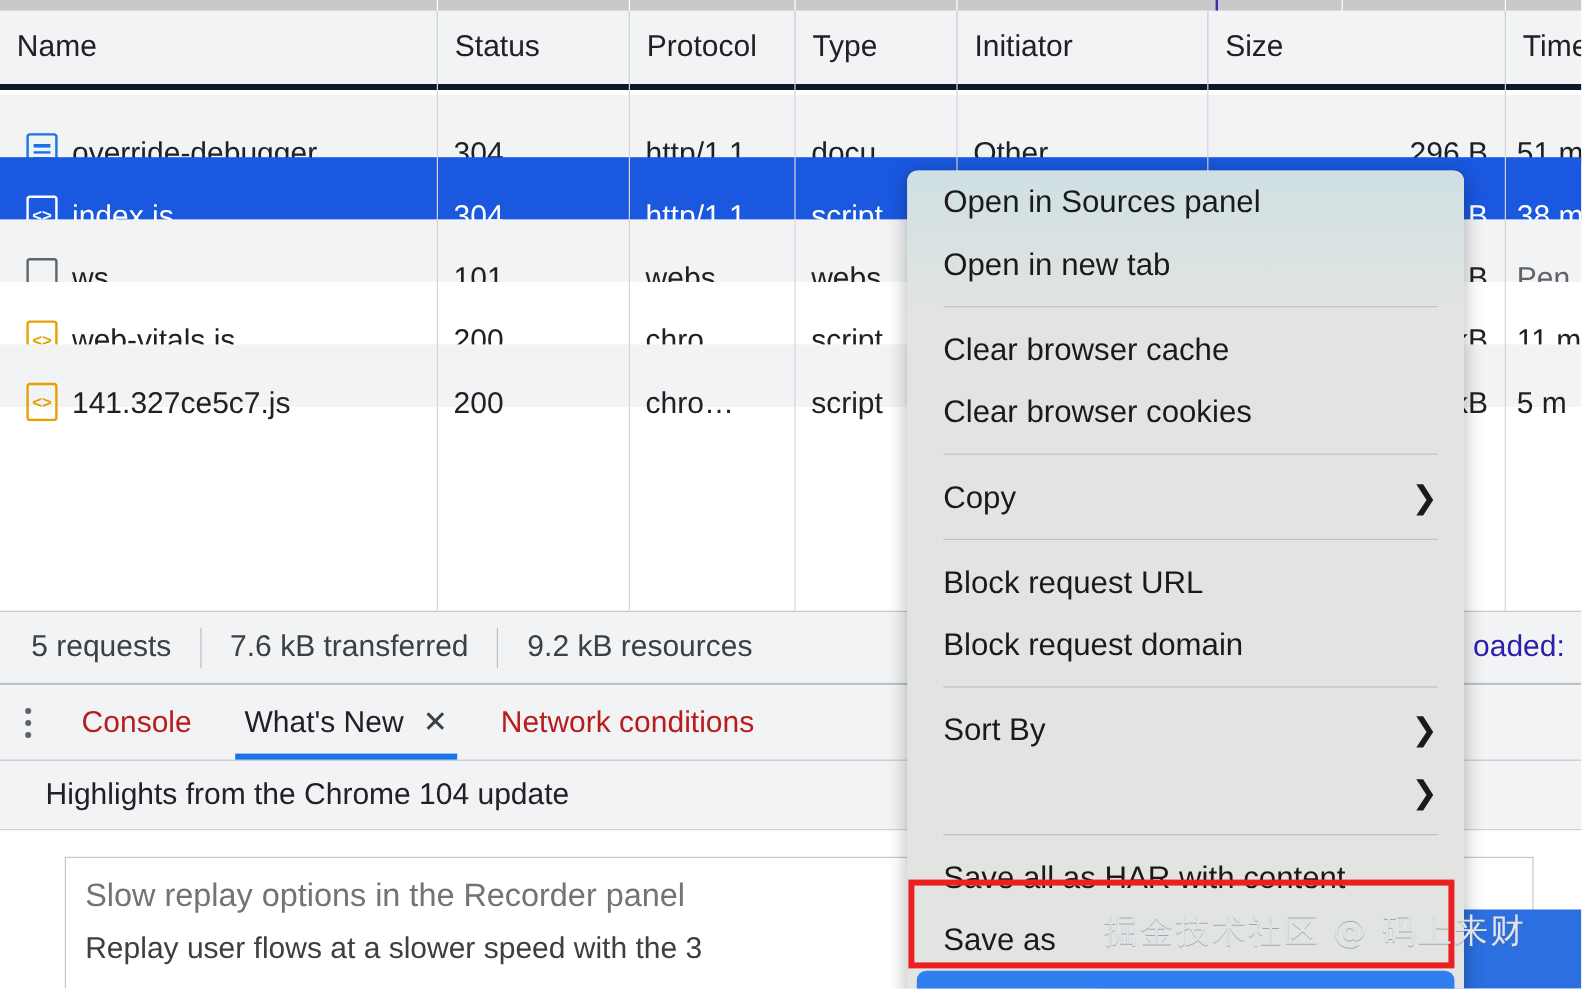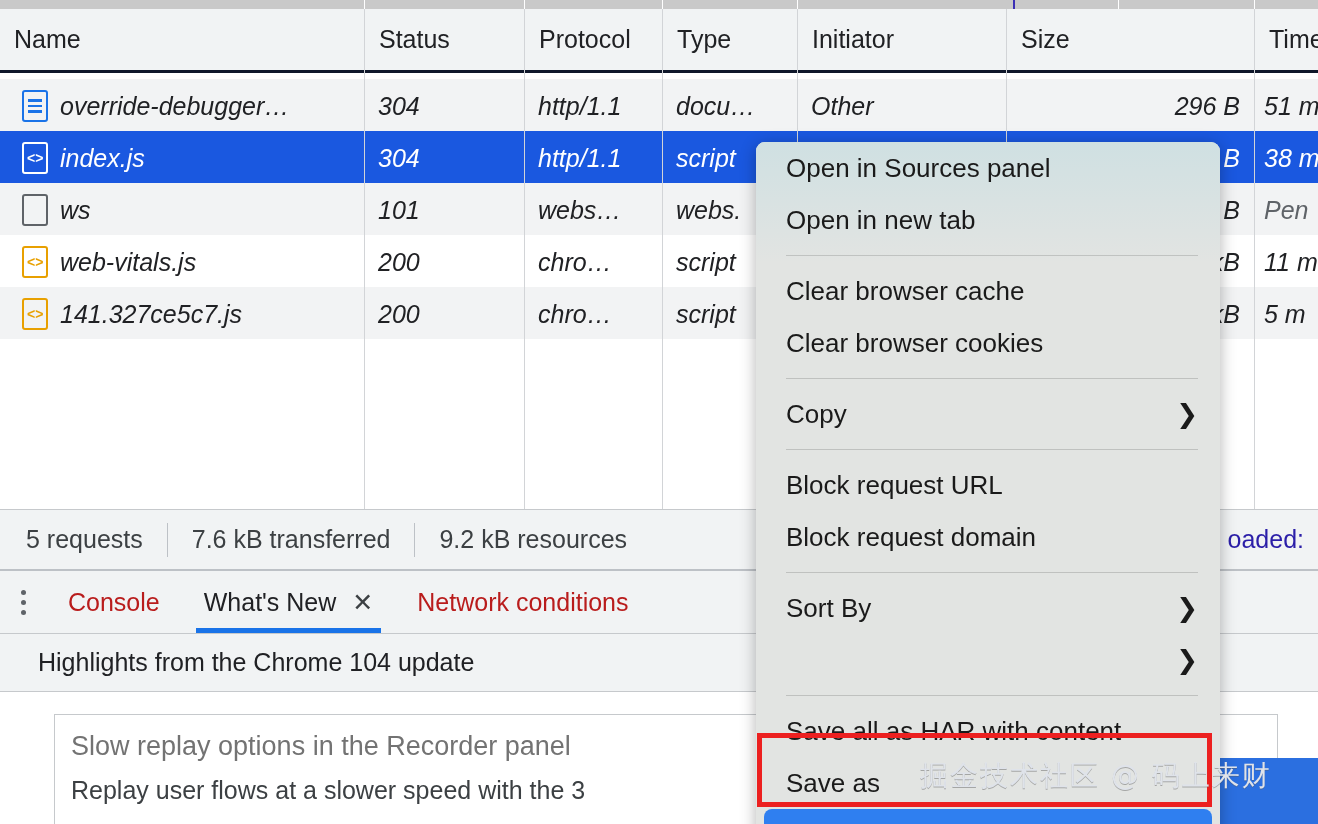--- a/index.html
+++ b/index.html
@@ -11,34 +11,34 @@
   }
   #root{position:relative;width:1318px;height:824px;overflow:hidden;background:#fff;}
 
   
   .top-sliver{position:absolute;left:0;top:0;width:1318px;height:9px;background:#c9c9c9;}
   .top-sliver .tick{position:absolute;top:0;width:1px;height:9px;background:#fff;}
   .top-sliver .tick.blue{background:#3b2fb5;width:2px;}
 
   
   .net-table{position:absolute;left:0;top:9px;width:1318px;height:500px;background:#fff;overflow:hidden;}
-  .thead{position:relative;height:61px;background:#f1f3f4;border-bottom:3px solid #0f172a;padding-left:26px;}
+  .thead{position:relative;height:61px;background:#f1f3f4;border-bottom:5px solid #0f172a;padding-left:26px;}
   .th{position:absolute;top:0;height:61px;display:flex;align-items:center;
       font-size:25px;color:#202124;padding-left:14px;box-sizing:border-box;
       border-left:1px solid #d2d4d7;white-space:nowrap;overflow:hidden;}
   .th:first-child{border-left:none;}
 
   .rows{position:absolute;left:0;top:70px;width:1318px;height:439px;}
   .row{position:absolute;left:0;width:1318px;height:52px;}
   .row.odd{background:#ffffff;}
   .row.even{background:#f2f3f4;}
   .row.sel{background:#1a58e0;}
-  .cell{position:absolute;top:1px;height:52px;display:flex;align-items:center;
+  .cell{position:absolute;top:12px;height:52px;display:flex;align-items:flex-end;
         font-size:25px;color:#202124;box-sizing:border-box;white-space:nowrap;overflow:hidden;
-        padding-left:14px;font-style:italic;}
+        padding-left:14px;}
   .row.sel .cell{color:#ffffff;}
   .cell.num{justify-content:flex-end;padding-right:14px;padding-left:6px;}
   .cell.name{padding-left:22px;gap:12px;}
   .cell.pending{color:#5f6368;}
 
   
   .colsep{position:absolute;top:0;width:1px;background:#d2d4d7;}
 
   
   .ficon{width:26px;height:32px;border:2.5px solid #1a73e8;border-radius:3px;box-sizing:border-box;

